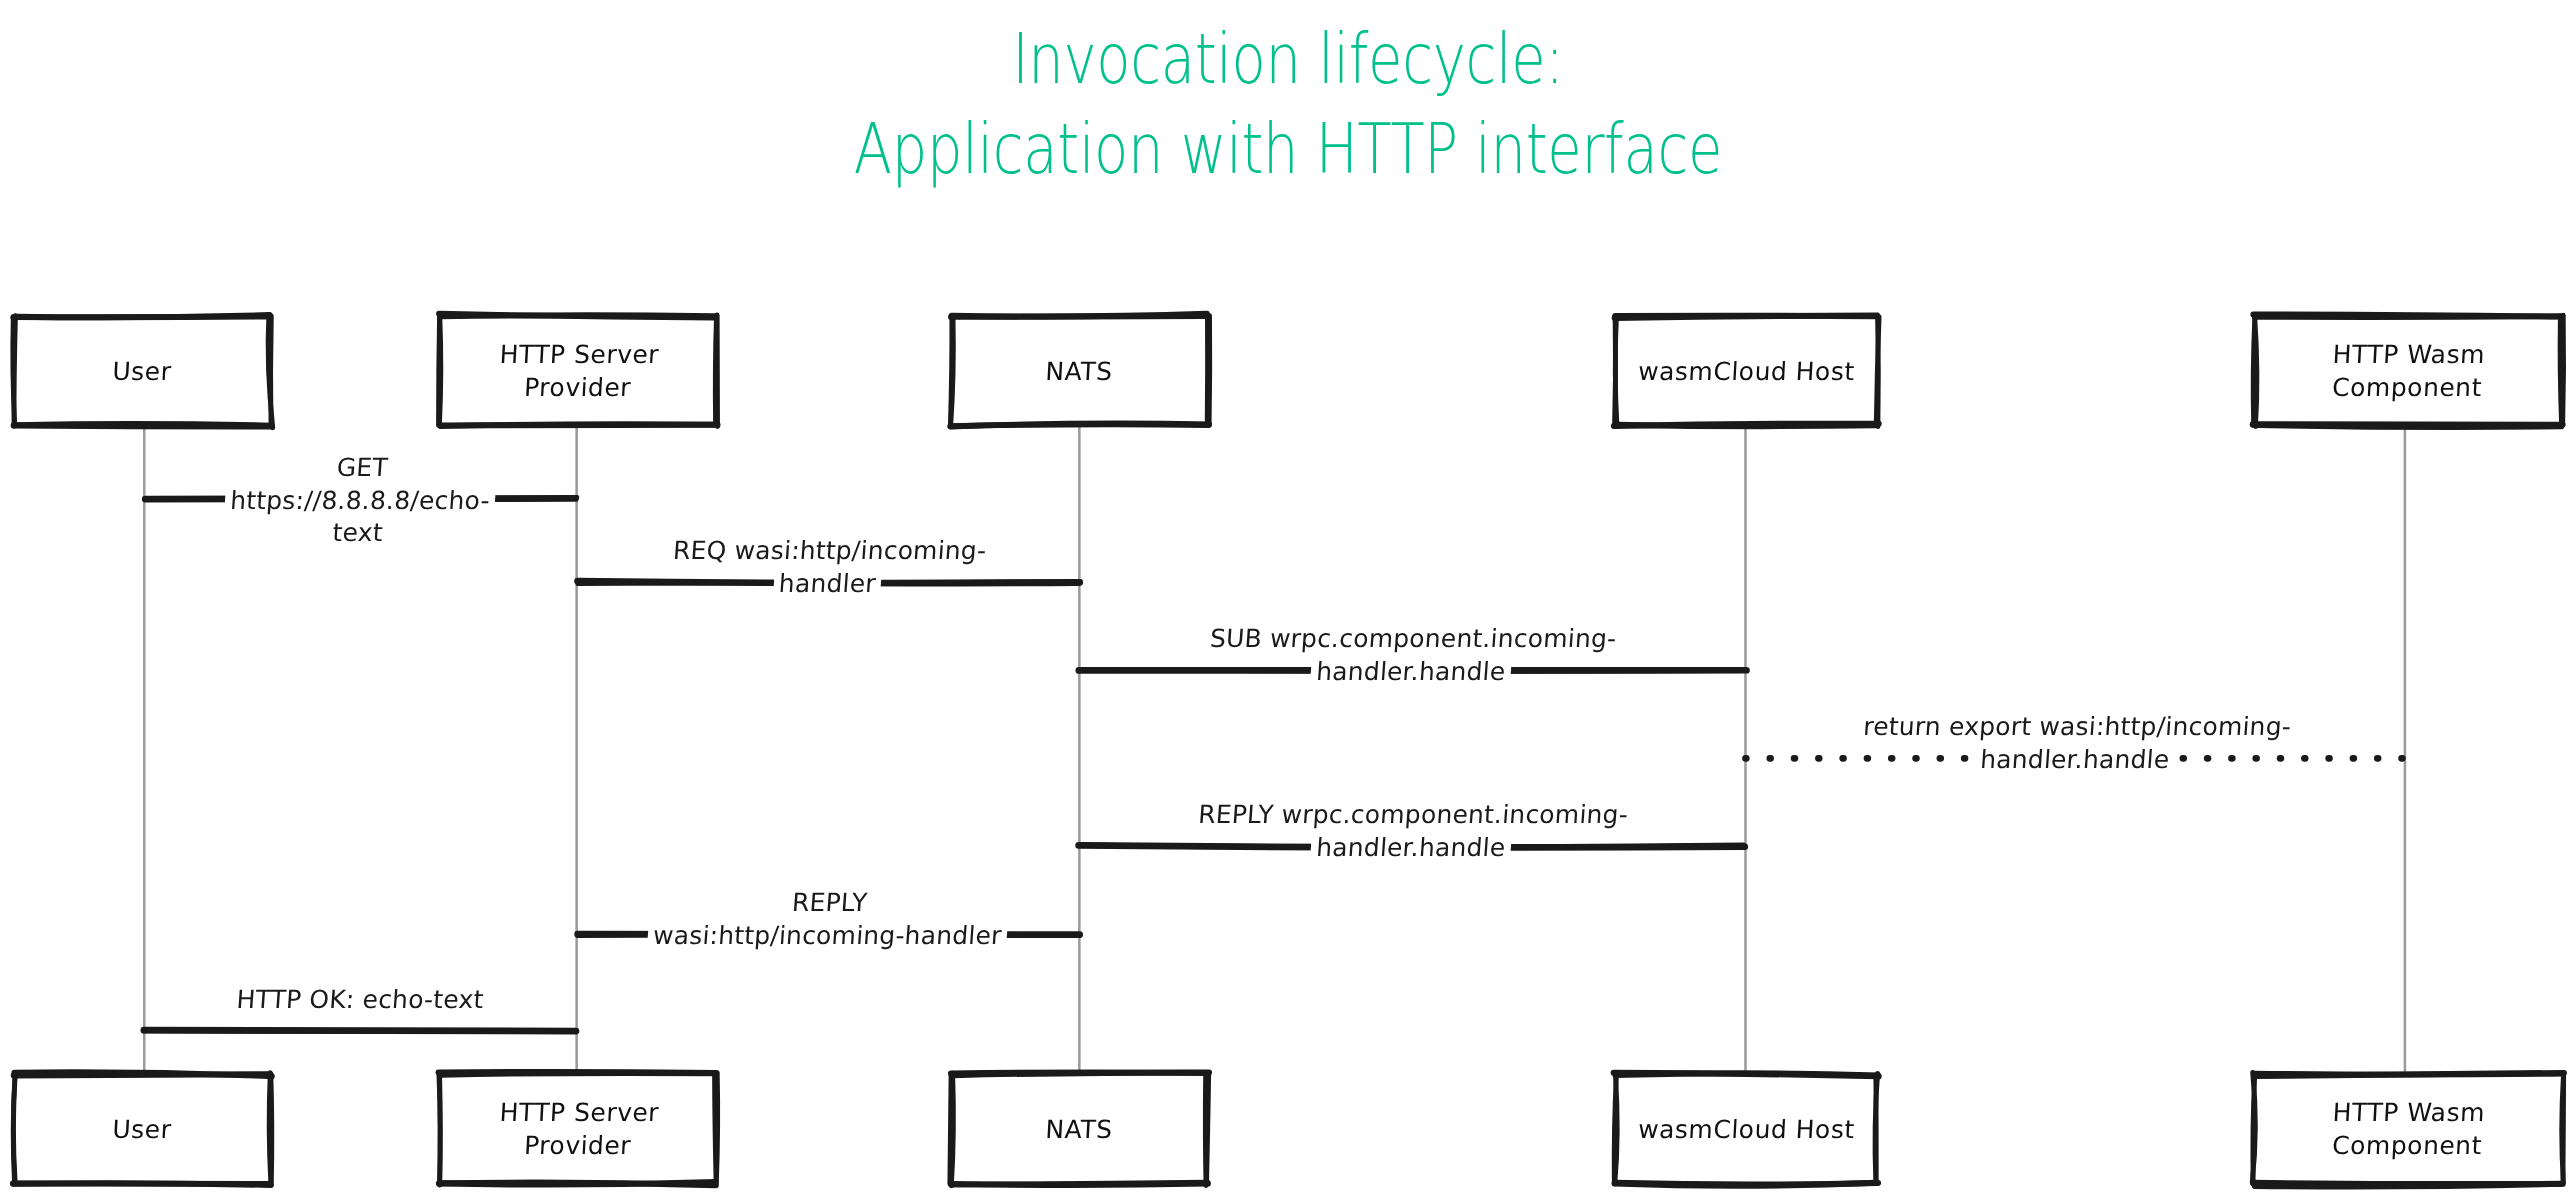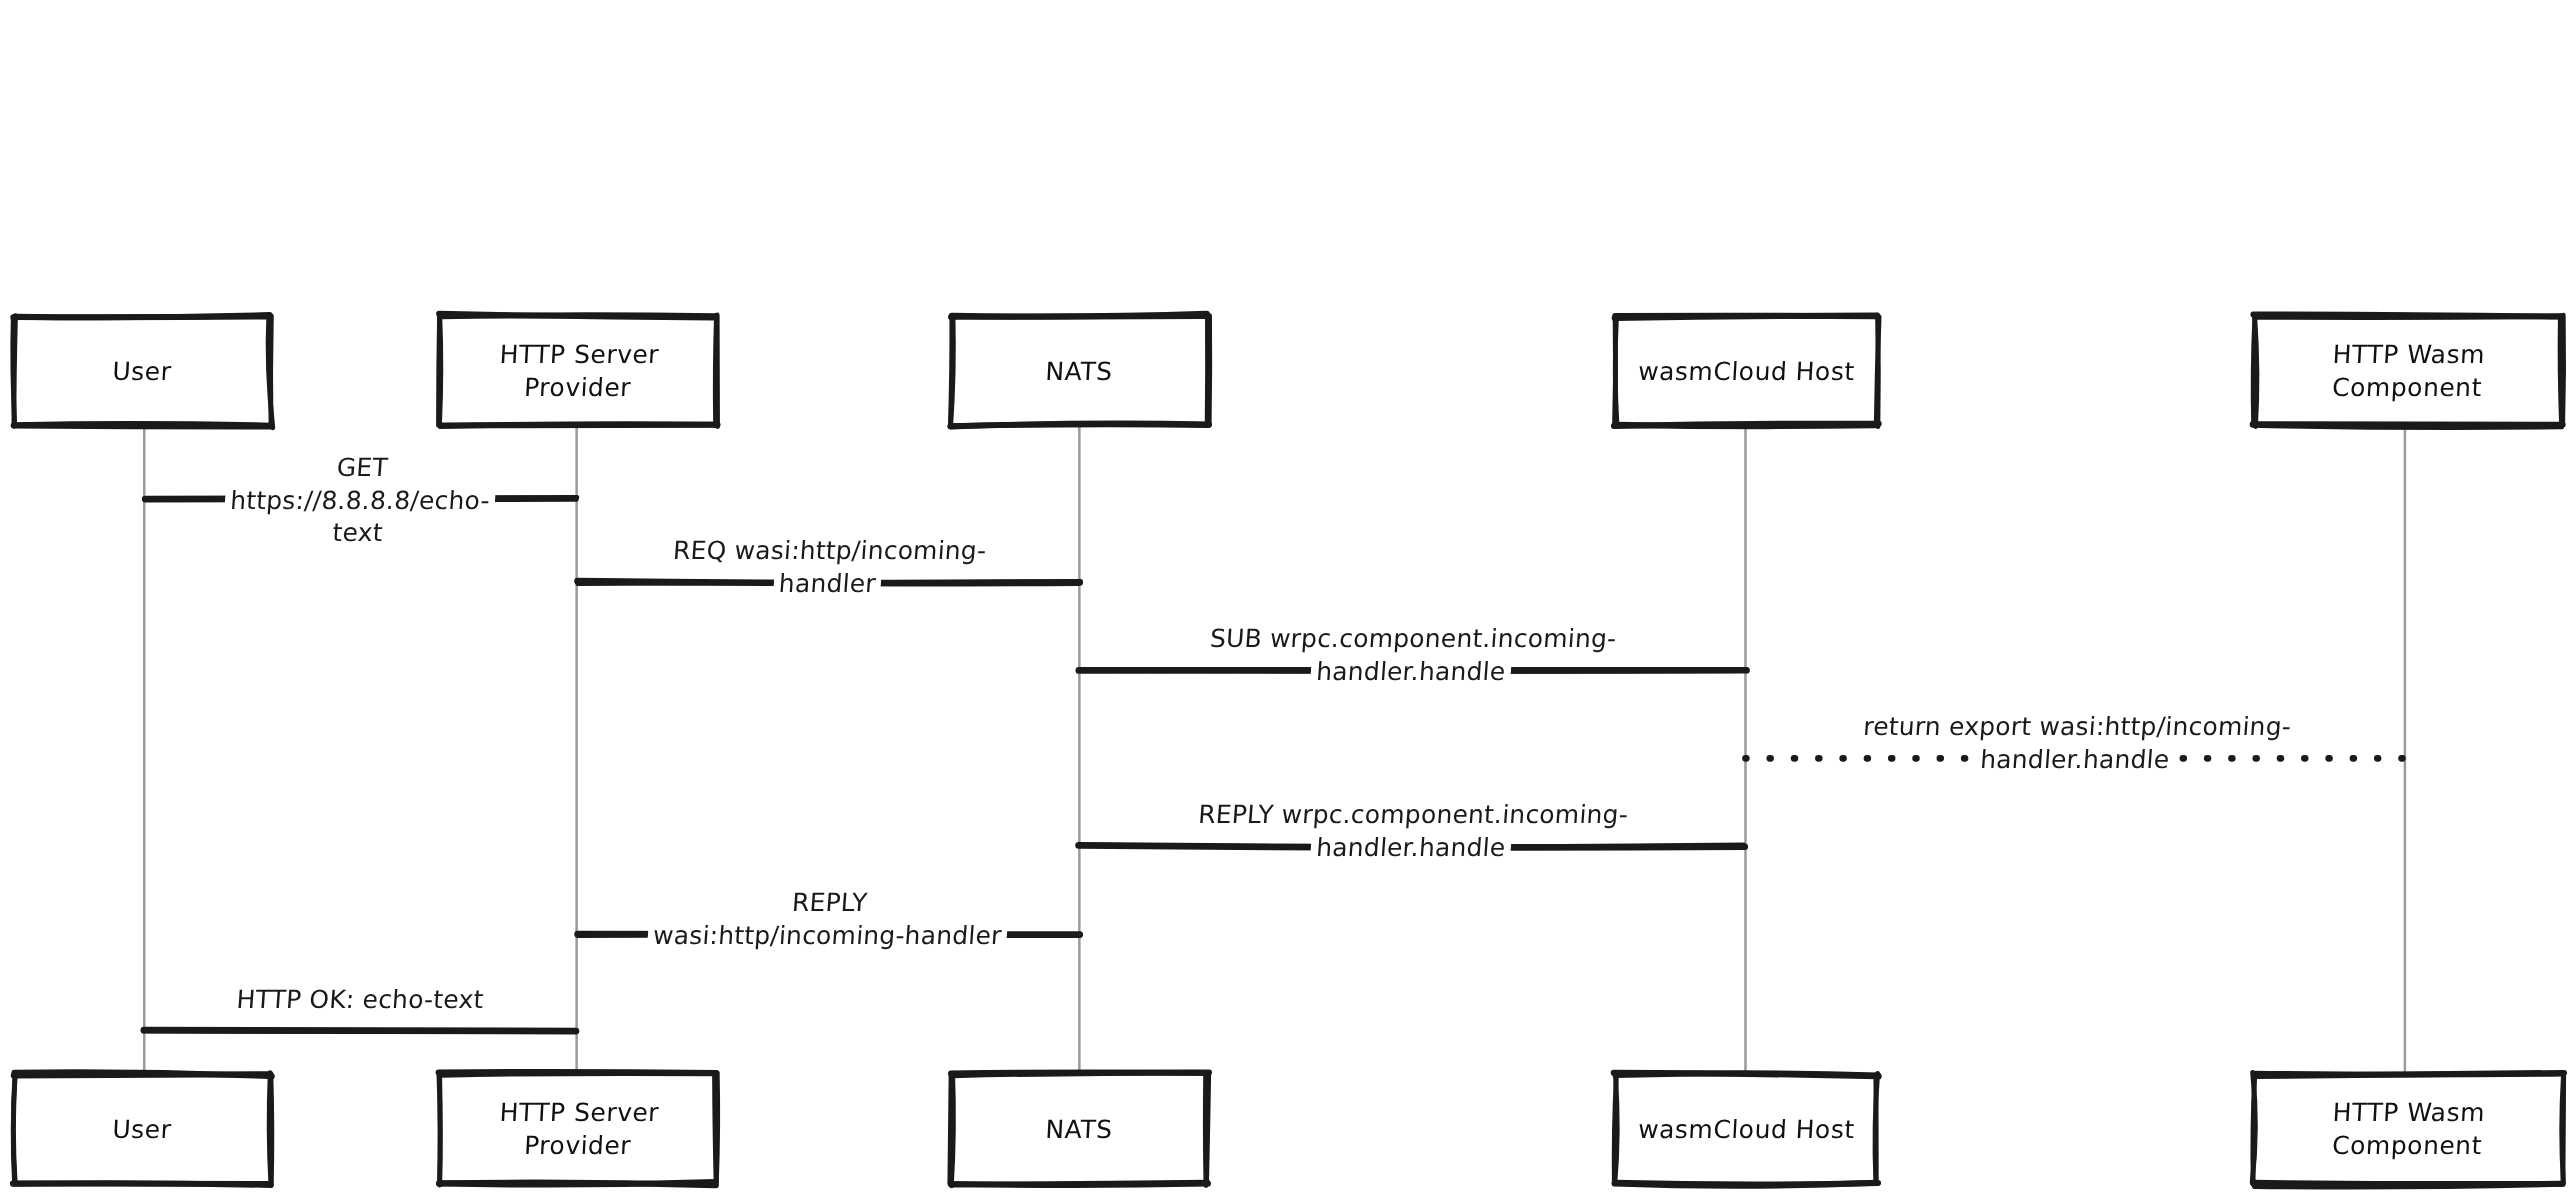--- a/index.html
+++ b/index.html
@@ -86,20 +86,24 @@
     display: inline;
     box-decoration-break: clone;
     -webkit-box-decoration-break: clone;
   }
 </style>
 </head>
 <body>
 
 <div id="canvas">
 
+  <div class="title-block">
+    <div class="title-line">Invocation lifecycle:</div>
+    <div class="title-line">Application with HTTP interface</div>
+  </div>
 
   <svg id="diagram" viewBox="0 0 3074 1425">
     <g id="lifelines-group">
         <line x1="172" y1="508" x2="172" y2="1282" stroke="#9a9a9a" stroke-width="3"></line>
         <line x1="688" y1="508" x2="688" y2="1282" stroke="#9a9a9a" stroke-width="3"></line>
         <line x1="1288" y1="508" x2="1288" y2="1282" stroke="#9a9a9a" stroke-width="3"></line>
         <line x1="2083" y1="508" x2="2083" y2="1282" stroke="#9a9a9a" stroke-width="3"></line>
         <line x1="2870" y1="508" x2="2870" y2="1282" stroke="#9a9a9a" stroke-width="3"></line>
       </g>
     <g id="boxes-group">

